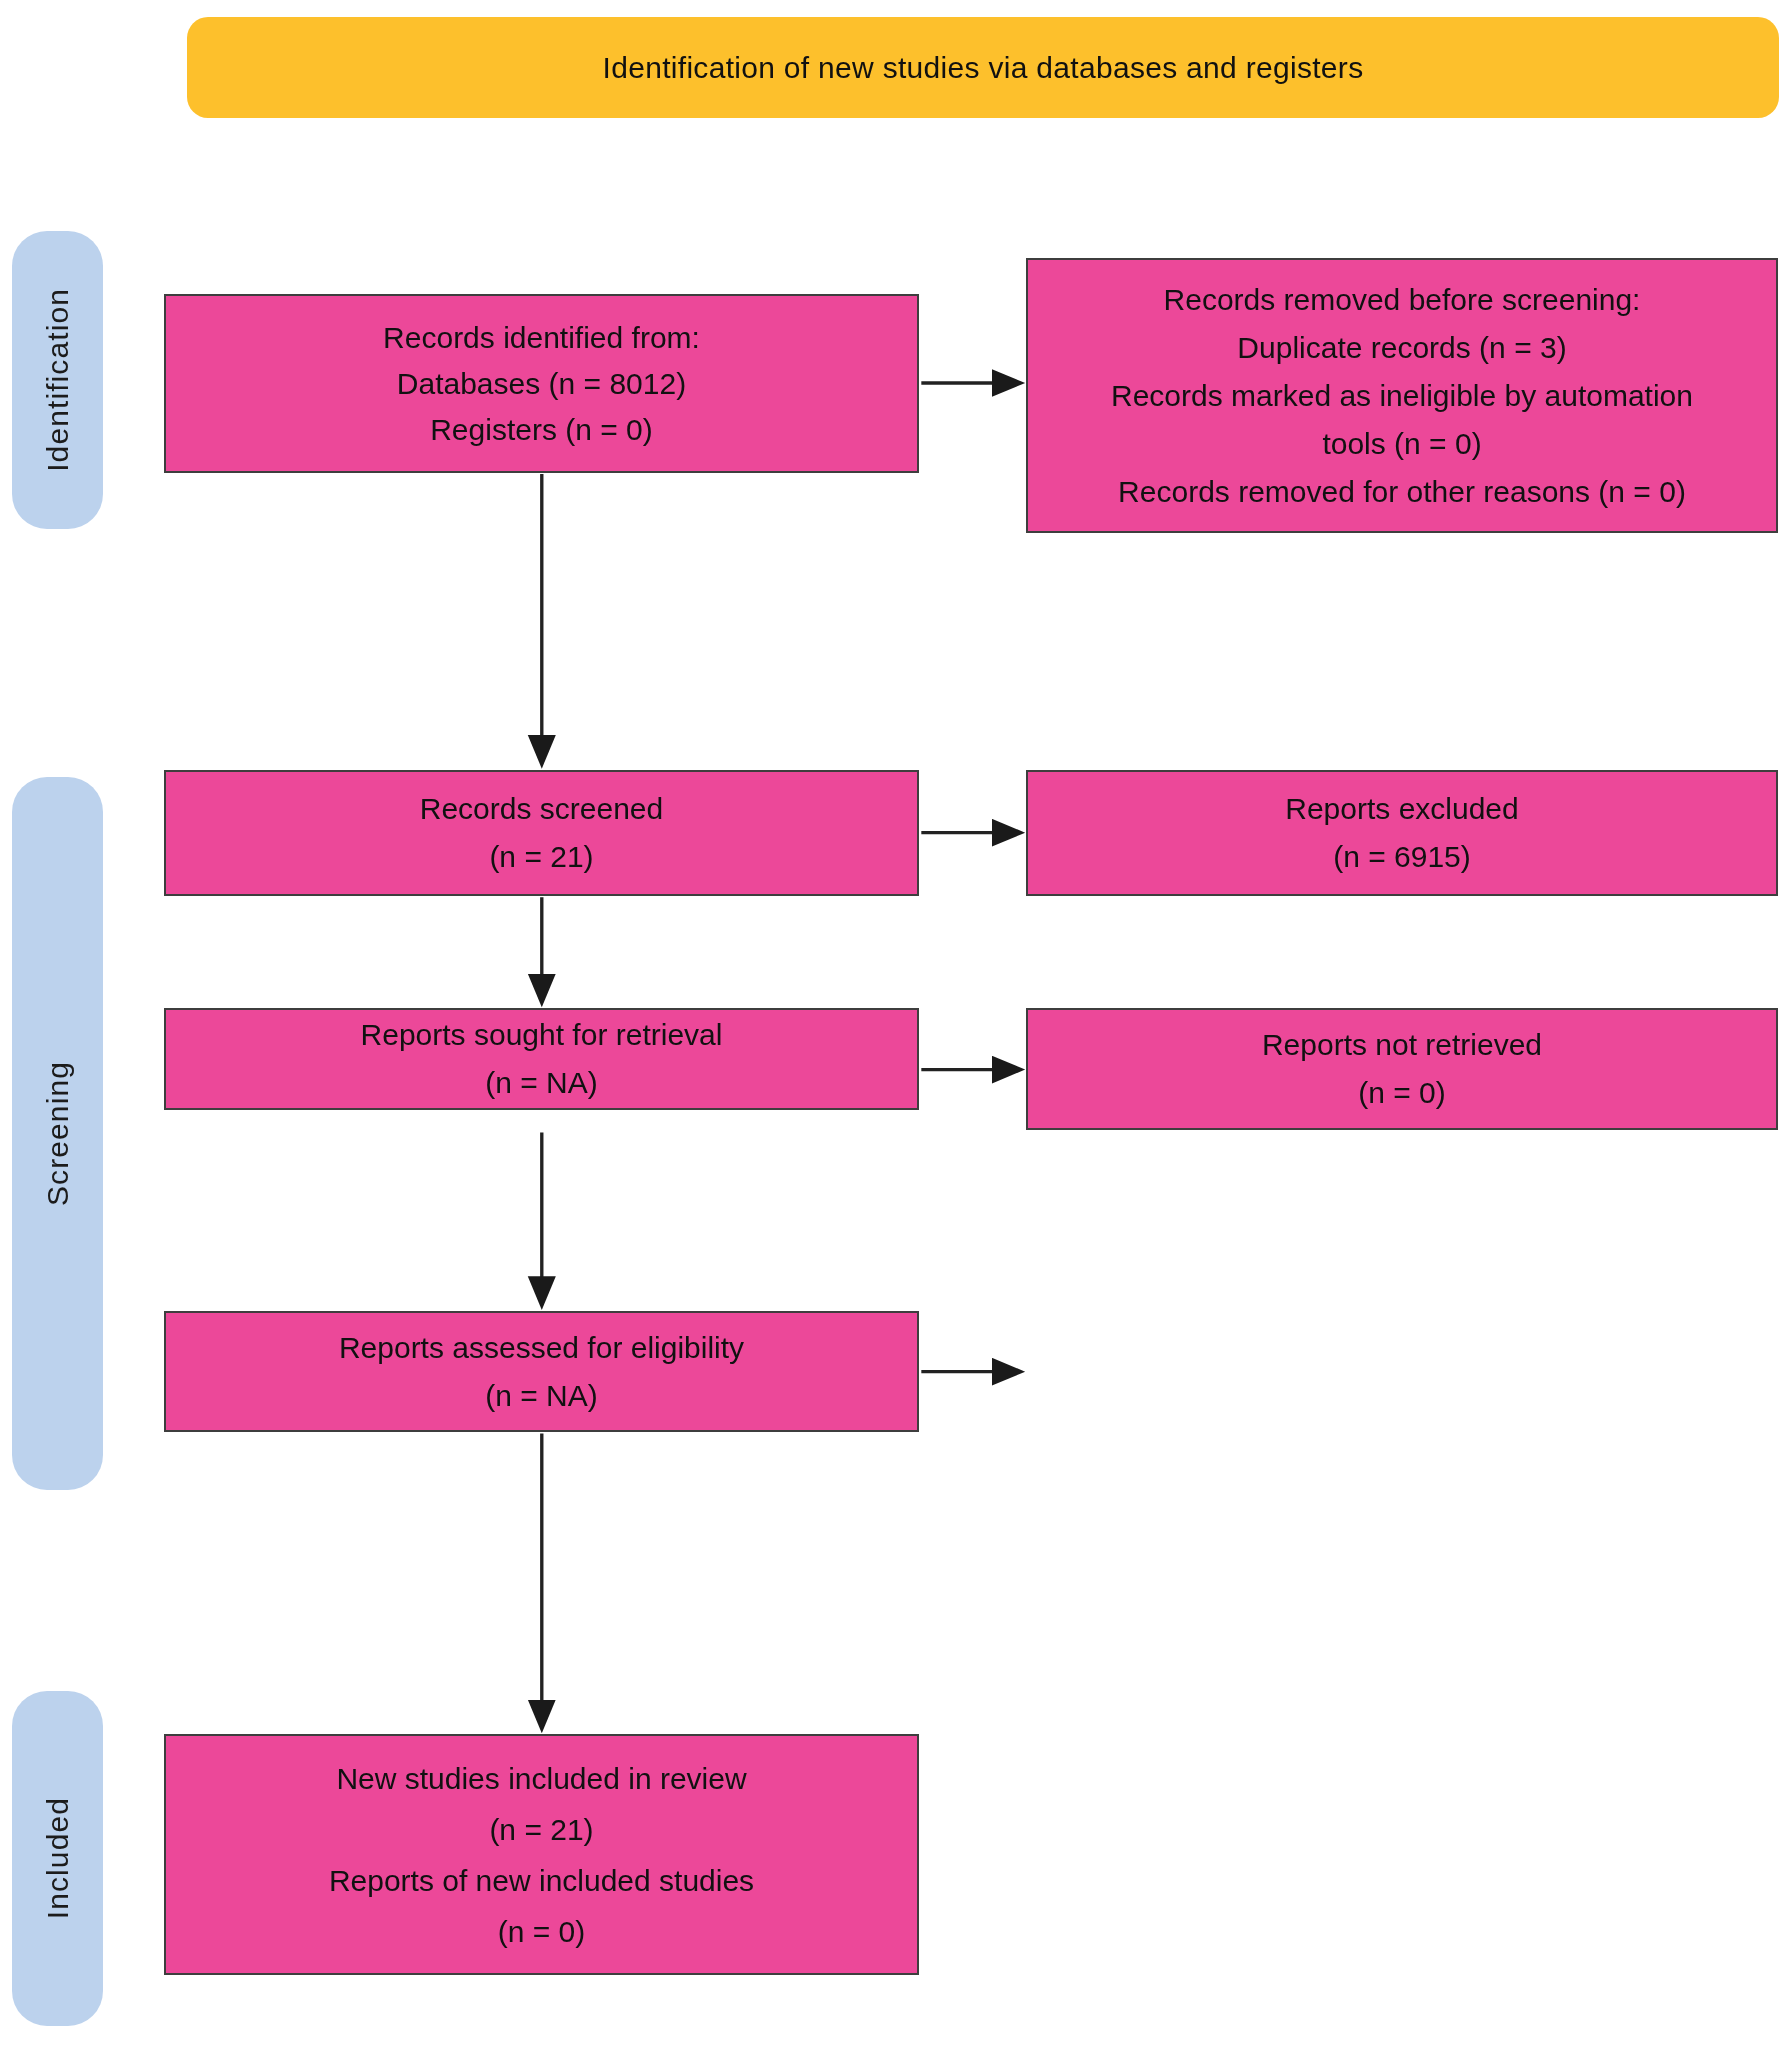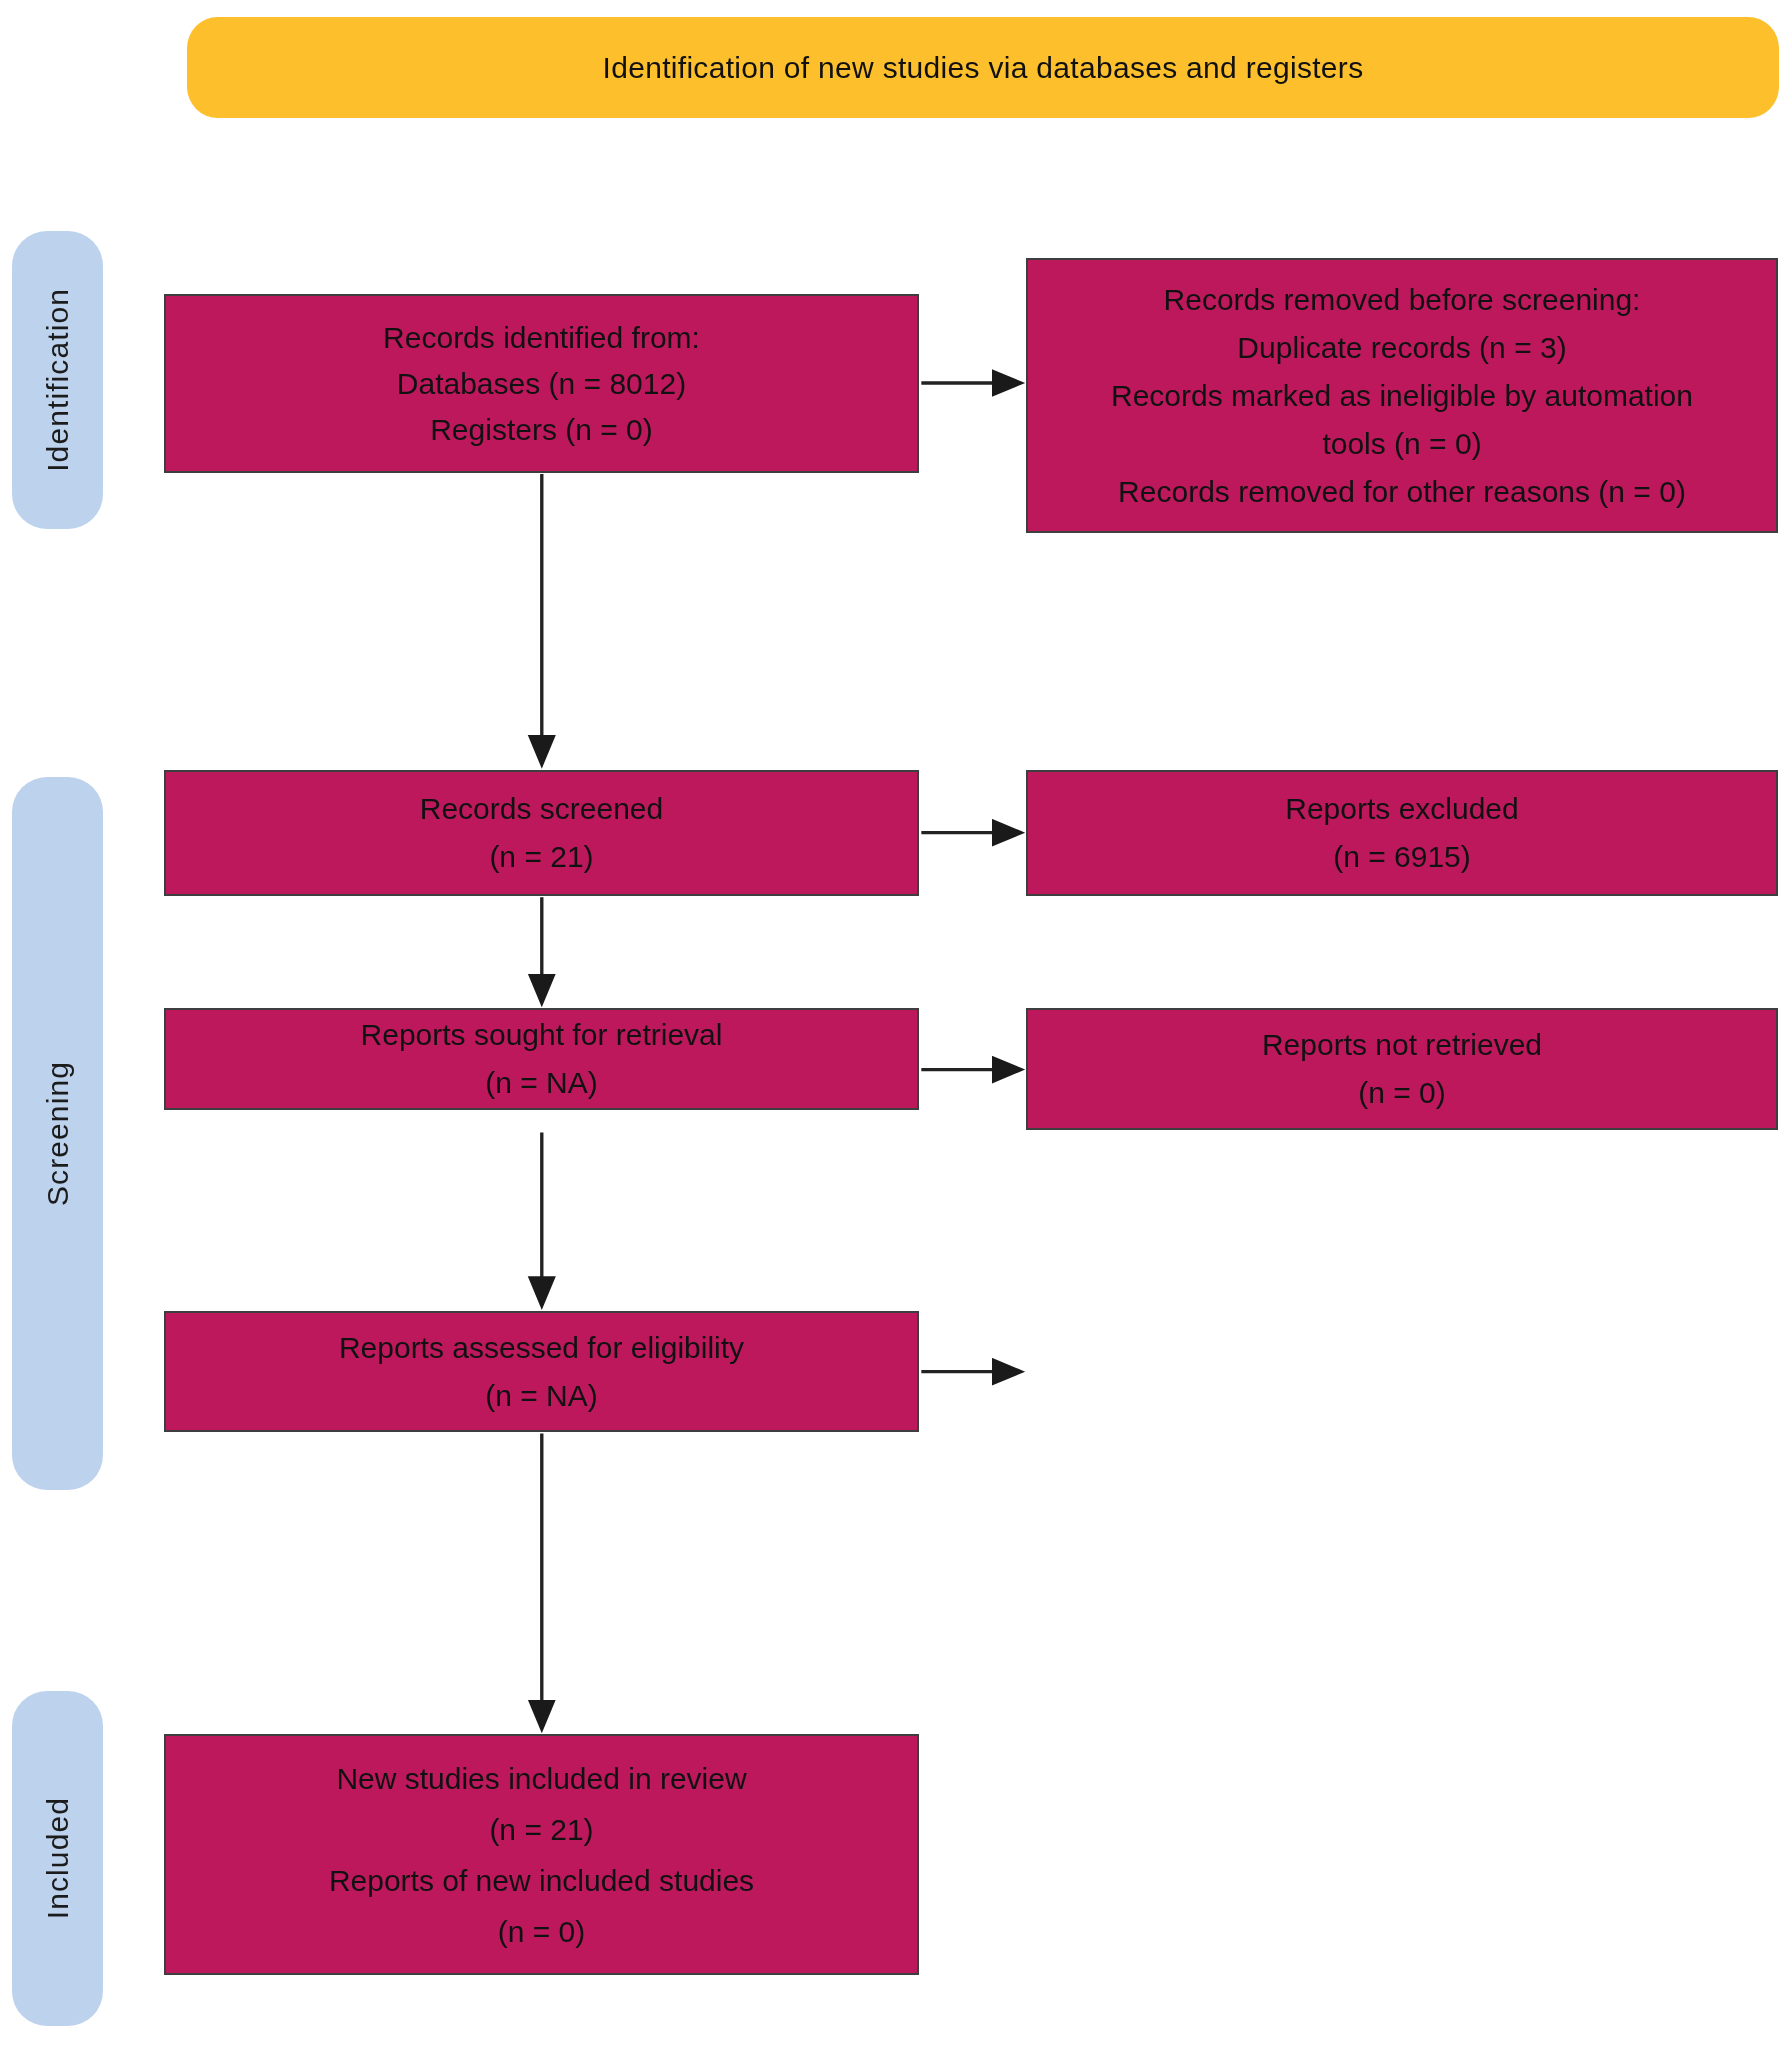--- a/index.html
+++ b/index.html
@@ -8,21 +8,21 @@
     width:1791px; height:2046px;
     background:#ffffff;
     font-family:"Liberation Sans", sans-serif;
     color:#111111;
   }
   .arrows { position:absolute; left:0; top:0; width:1791px; height:2046px; }
   .arrows line { stroke:#222222; stroke-width:6; }
 
   .banner {
     position:absolute; left:187px; top:17px; width:1592px; height:101px;
-    border-radius:31px;
+    border-radius:21px;
     display:flex; align-items:center; justify-content:center;
     font-size:30px; letter-spacing:0.3px;
     box-sizing:border-box;
   }
 
   .stage-bar {
     position:absolute; left:12.3px; width:91px;
     border-radius:35px;
     display:flex; align-items:center; justify-content:center;
     box-sizing:border-box;
@@ -34,21 +34,21 @@
     color:#1c1c1c;
     letter-spacing:1.1px;
     white-space:nowrap;
   }
   #bar-identification { top:231px; height:298px; }
   #bar-screening      { top:777px; height:713px; }
   #bar-included       { top:1691px; height:335px; }
 
   .box {
     position:absolute;
-    background:#be185d;
+    background:#ec4899;
     border:2.8px solid #3e3e3e;
     box-sizing:border-box;
     display:flex; flex-direction:column; justify-content:center; align-items:center;
     text-align:center;
     font-size:30px; line-height:48px;
   }
   .bline { width:100%; }
 
   #box-identified       { left:164px;  top:294px;  width:755px; height:179px; line-height:46px; }
   #box-removed          { left:1026px; top:258px;  width:752px; height:275px; line-height:48px; }

